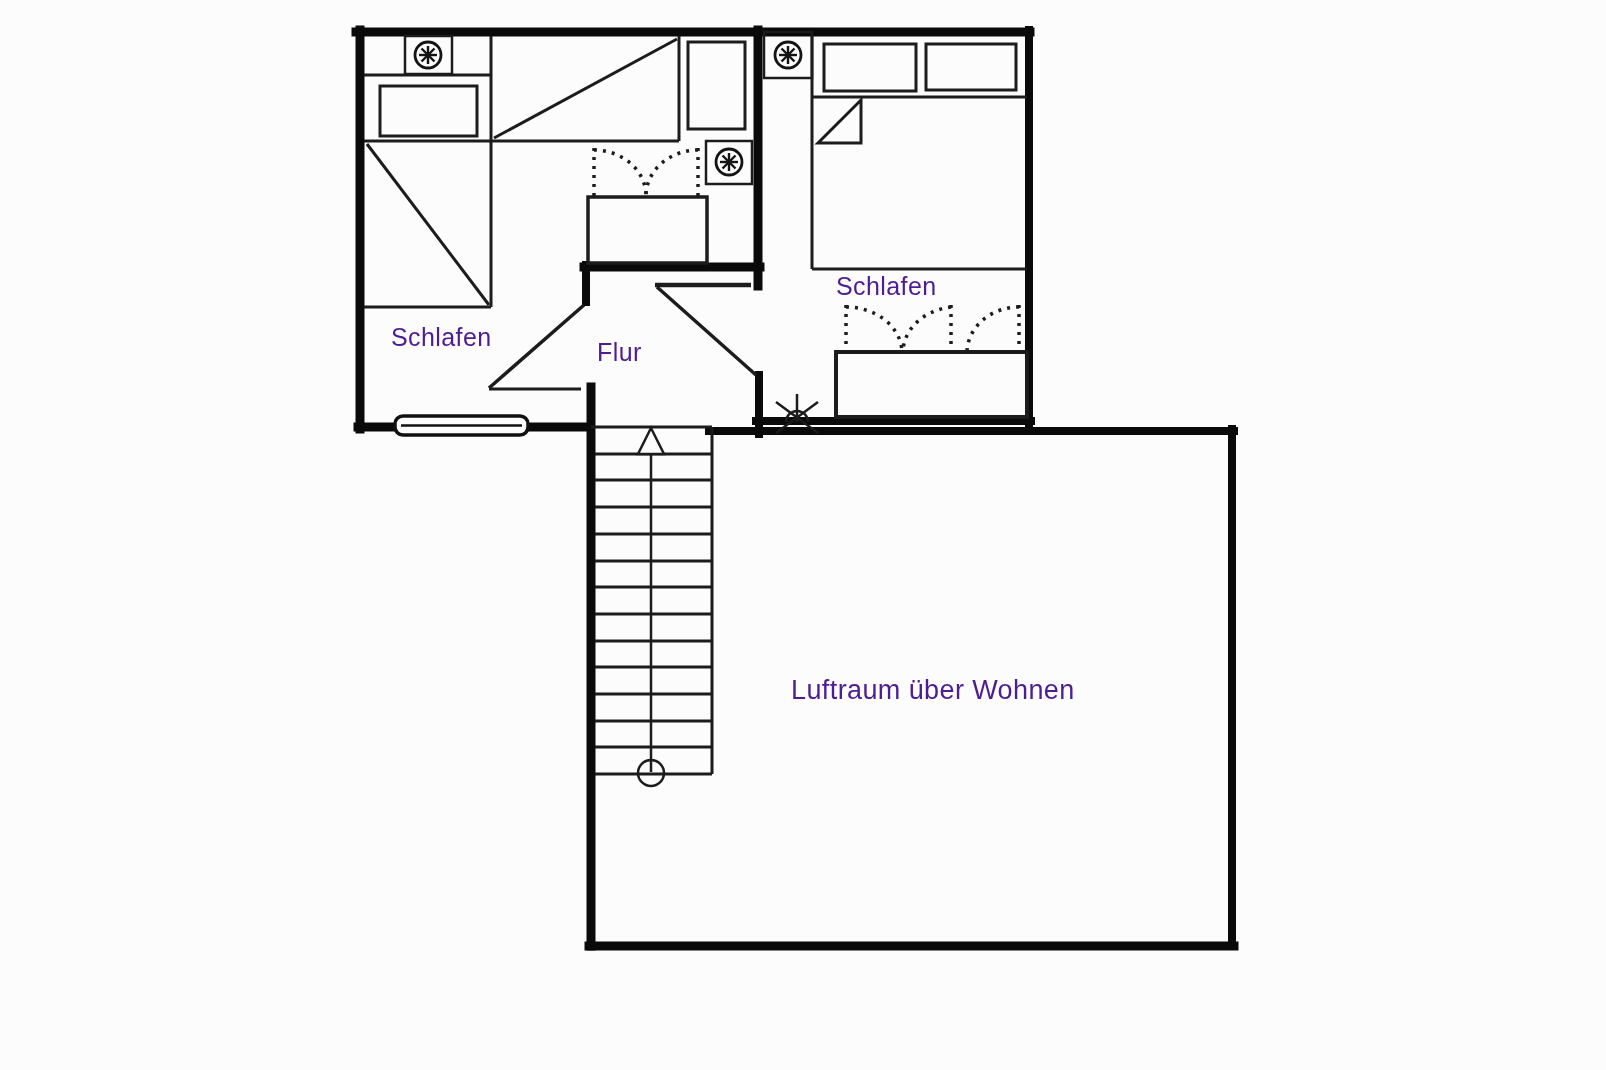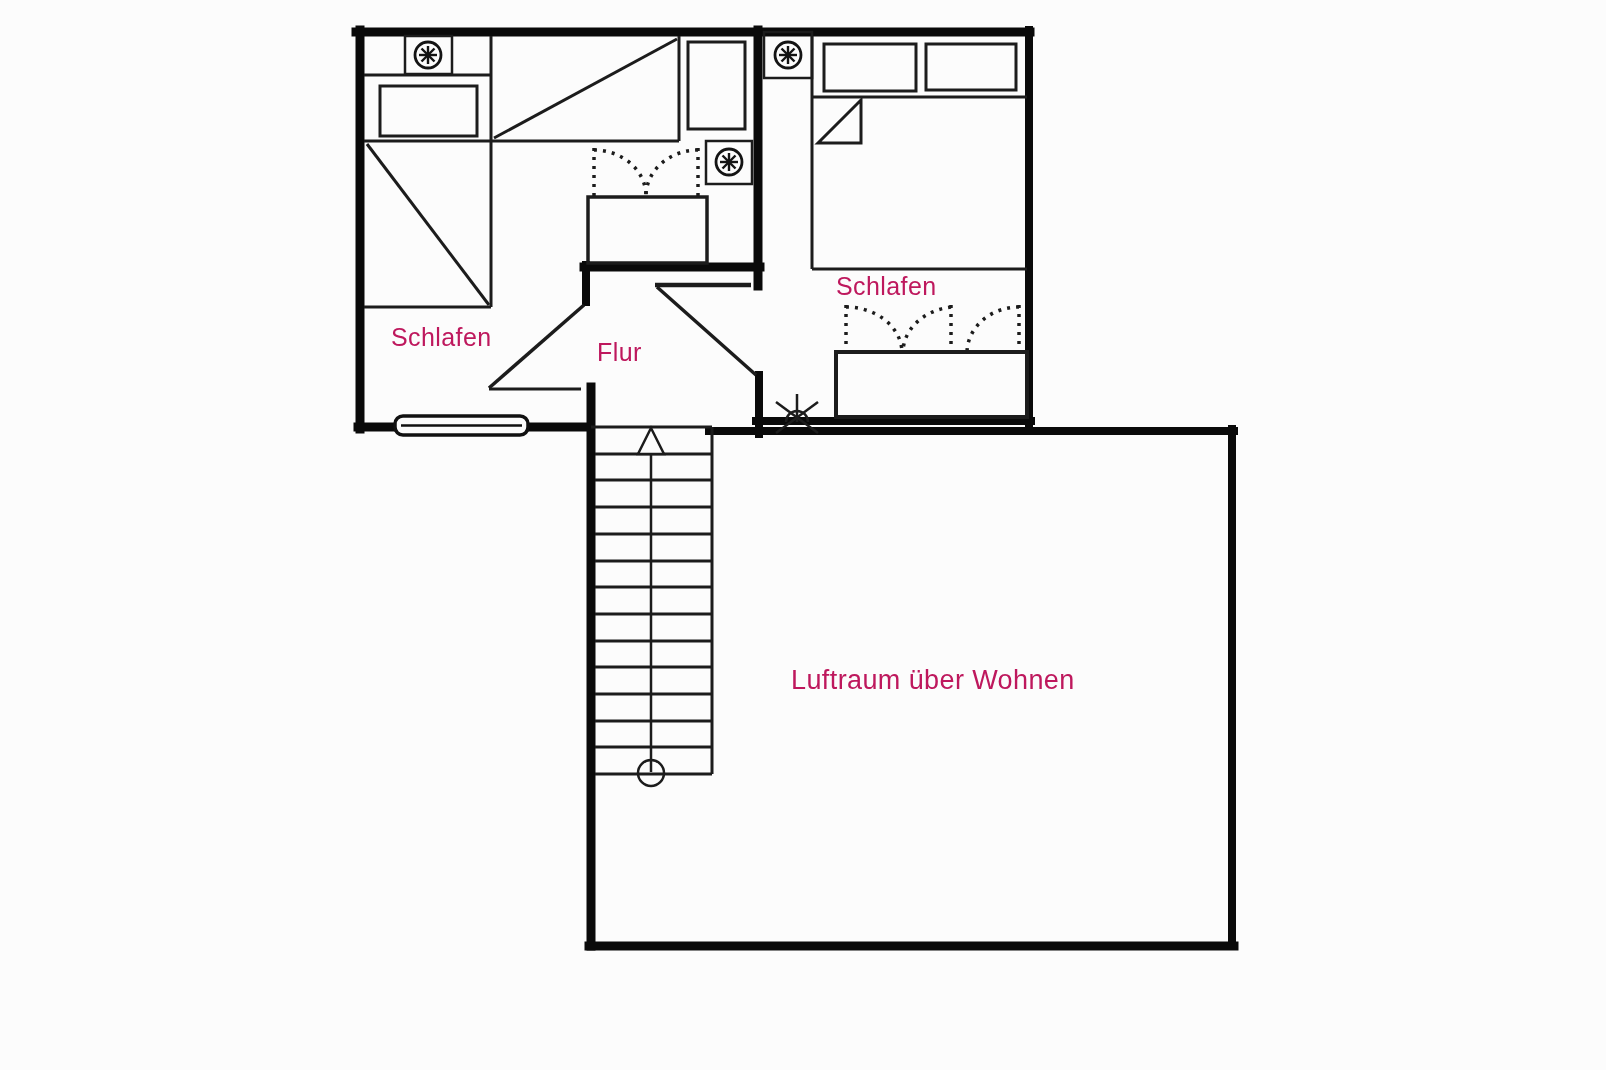--- a/index.html
+++ b/index.html
@@ -6,27 +6,27 @@
   .canvas{
     position:relative;
     width:1606px;height:1070px;
     background:#fcfcfc;
     overflow:hidden;
     font-family:"Liberation Sans", sans-serif;
   }
   .plan-svg{position:absolute;left:0;top:0;}
   .room-label{
     position:absolute;
-    color:#be185d;
+    color:#4c1d95;
     letter-spacing:.4px;
     white-space:nowrap;
     line-height:1;
   }
   .lbl-25{font-size:25px;}
-  .lbl-27{font-size:27px;}
+  .lbl-27{font-size:27px;margin-top:10px;}
 </style>
 </head>
 <body>
 
 <div class="canvas">
 
   <svg class="plan-svg" width="1606" height="1070" viewBox="0 0 1606 1070">
 
     <defs>
       <g id="lampstar" stroke="#141414" stroke-width="2.4" fill="none">

